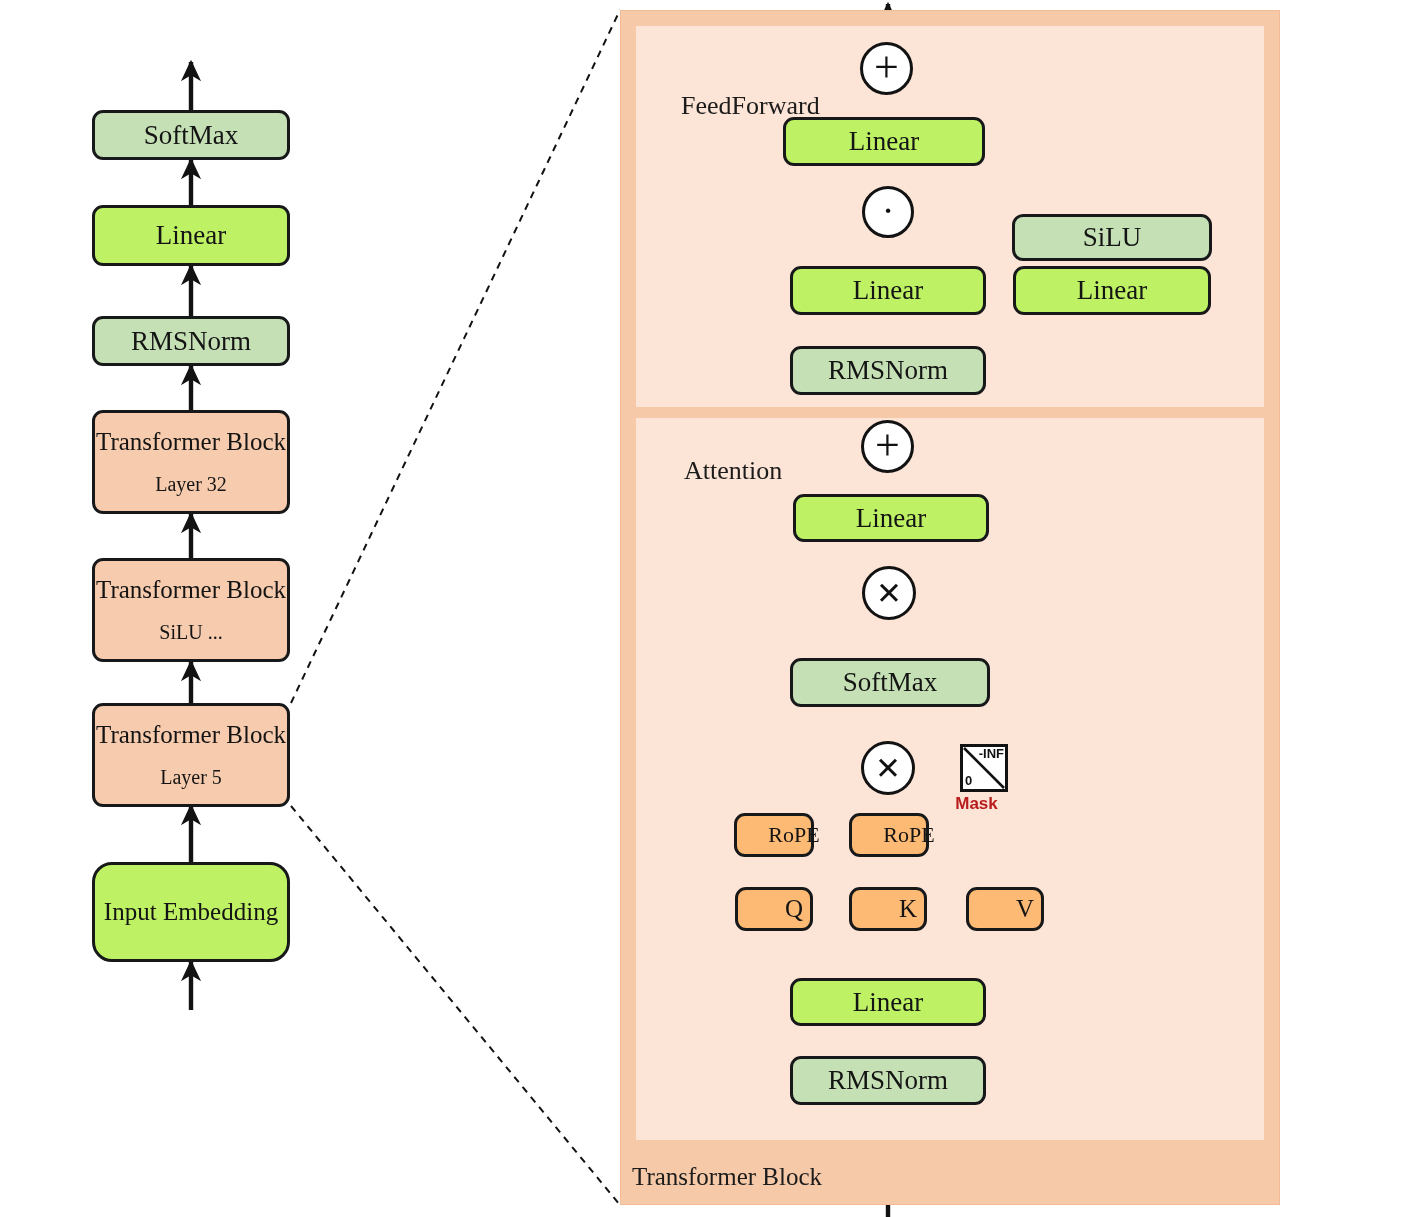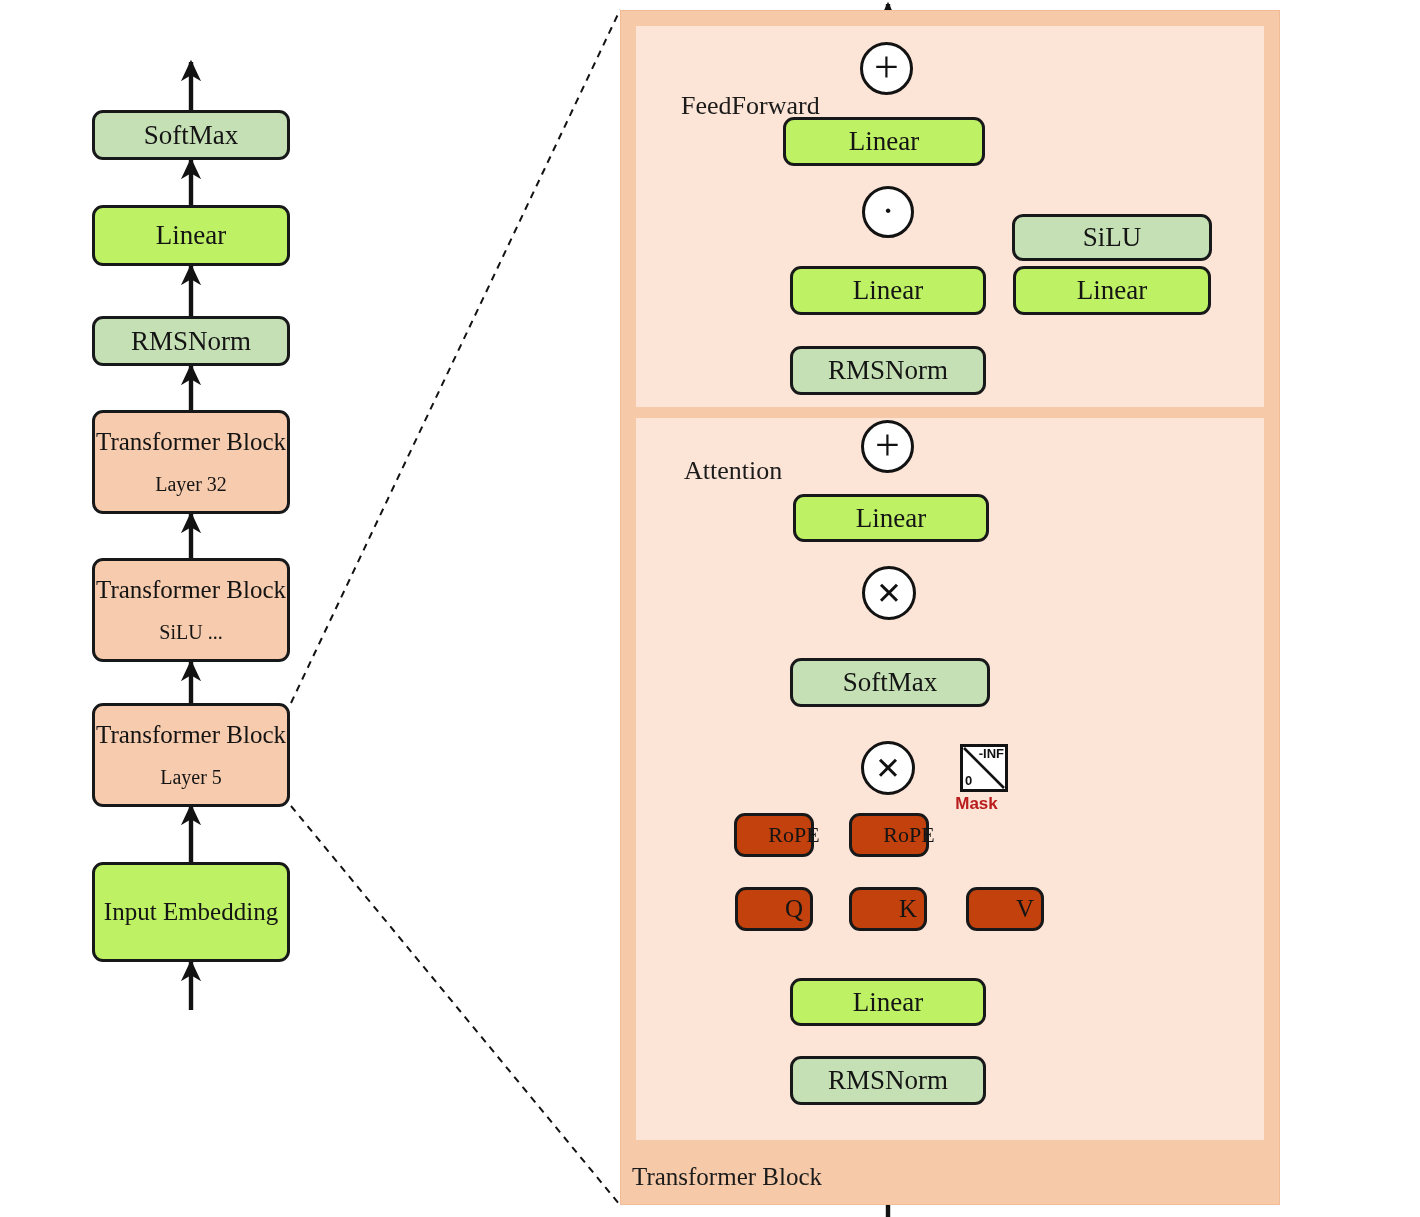--- a/index.html
+++ b/index.html
@@ -35,21 +35,21 @@
     display: flex;
     flex-direction: column;
     align-items: center;
     justify-content: center;
     text-align: right;
     color: #141414;
     line-height: 1.12;
     z-index: 5;
   }
   .blue   { background: #bef264; }
-  .blue2  { background: #c2410c; padding-left: 40px; }
+  .blue2  { background: #fdba74; padding-left: 40px; }
   .green  { background: #c5e0b4; }
   .peach  { background: #f7cbad; }
 
   .n-lg  { font-size: 27px; }
   .n-md  { font-size: 25px; }
   .n-sm  { font-size: 22px; }
   .sub   { font-size: 20px; margin-top: 17px; }
 
   
   .lbox { left: 92px; width: 198px; }
@@ -233,21 +233,21 @@
   <div class="node peach lbox n-md" style="top:558px;height:104px;">
     <span>Transformer Block</span>
     <span class="sub">SiLU ...</span>
   </div>
 
   <div class="node peach lbox n-md" style="top:703px;height:104px;">
     <span>Transformer Block</span>
     <span class="sub">Layer 5</span>
   </div>
 
-  <div class="node blue lbox n-md" style="top:862px;height:100px;">
+  <div class="node blue lbox n-md" style="top:862px;height:100px;border-radius:20px;">
     <span>Input Embedding</span>
   </div>
 
   <div class="panel-outer" style="left:620px; top:10px; width:660px; height:1195px;"></div>
 
   <div class="panel-inner" style="left:636px; top:26px; width:628px; height:381px;"></div>
   <div class="panel-label" style="left:681px; top:55px;margin-top:36px;">FeedForward</div>
 
   <div class="panel-inner" style="left:636px; top:418px; width:628px; height:722px;"></div>
   <div class="panel-label" style="left:684px; top:456px;">Attention</div>

